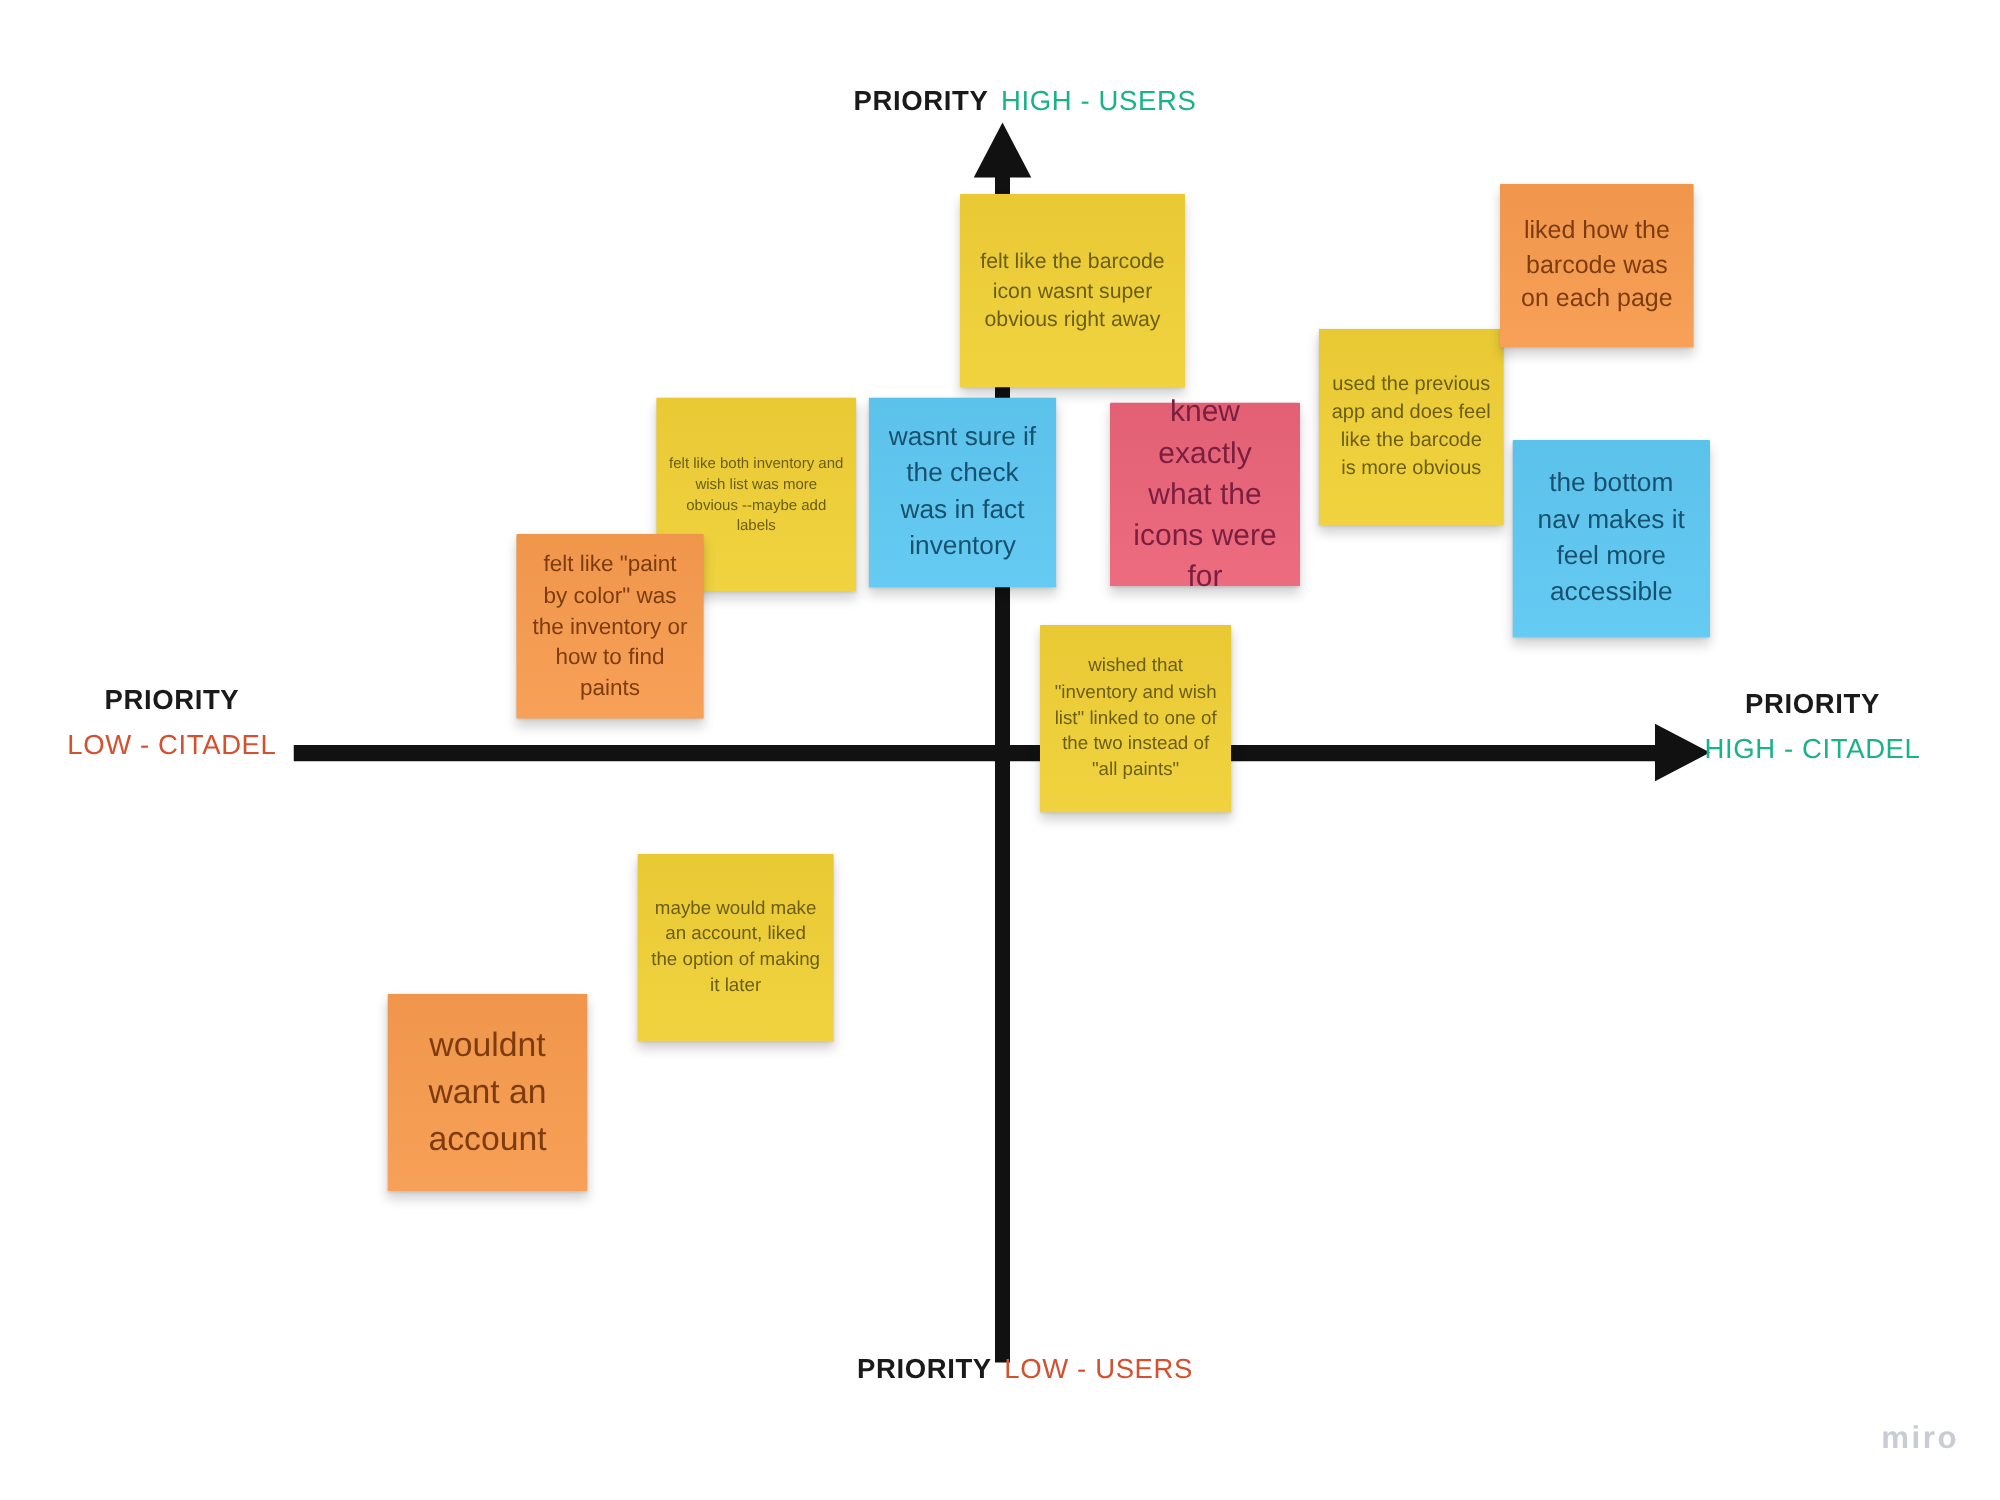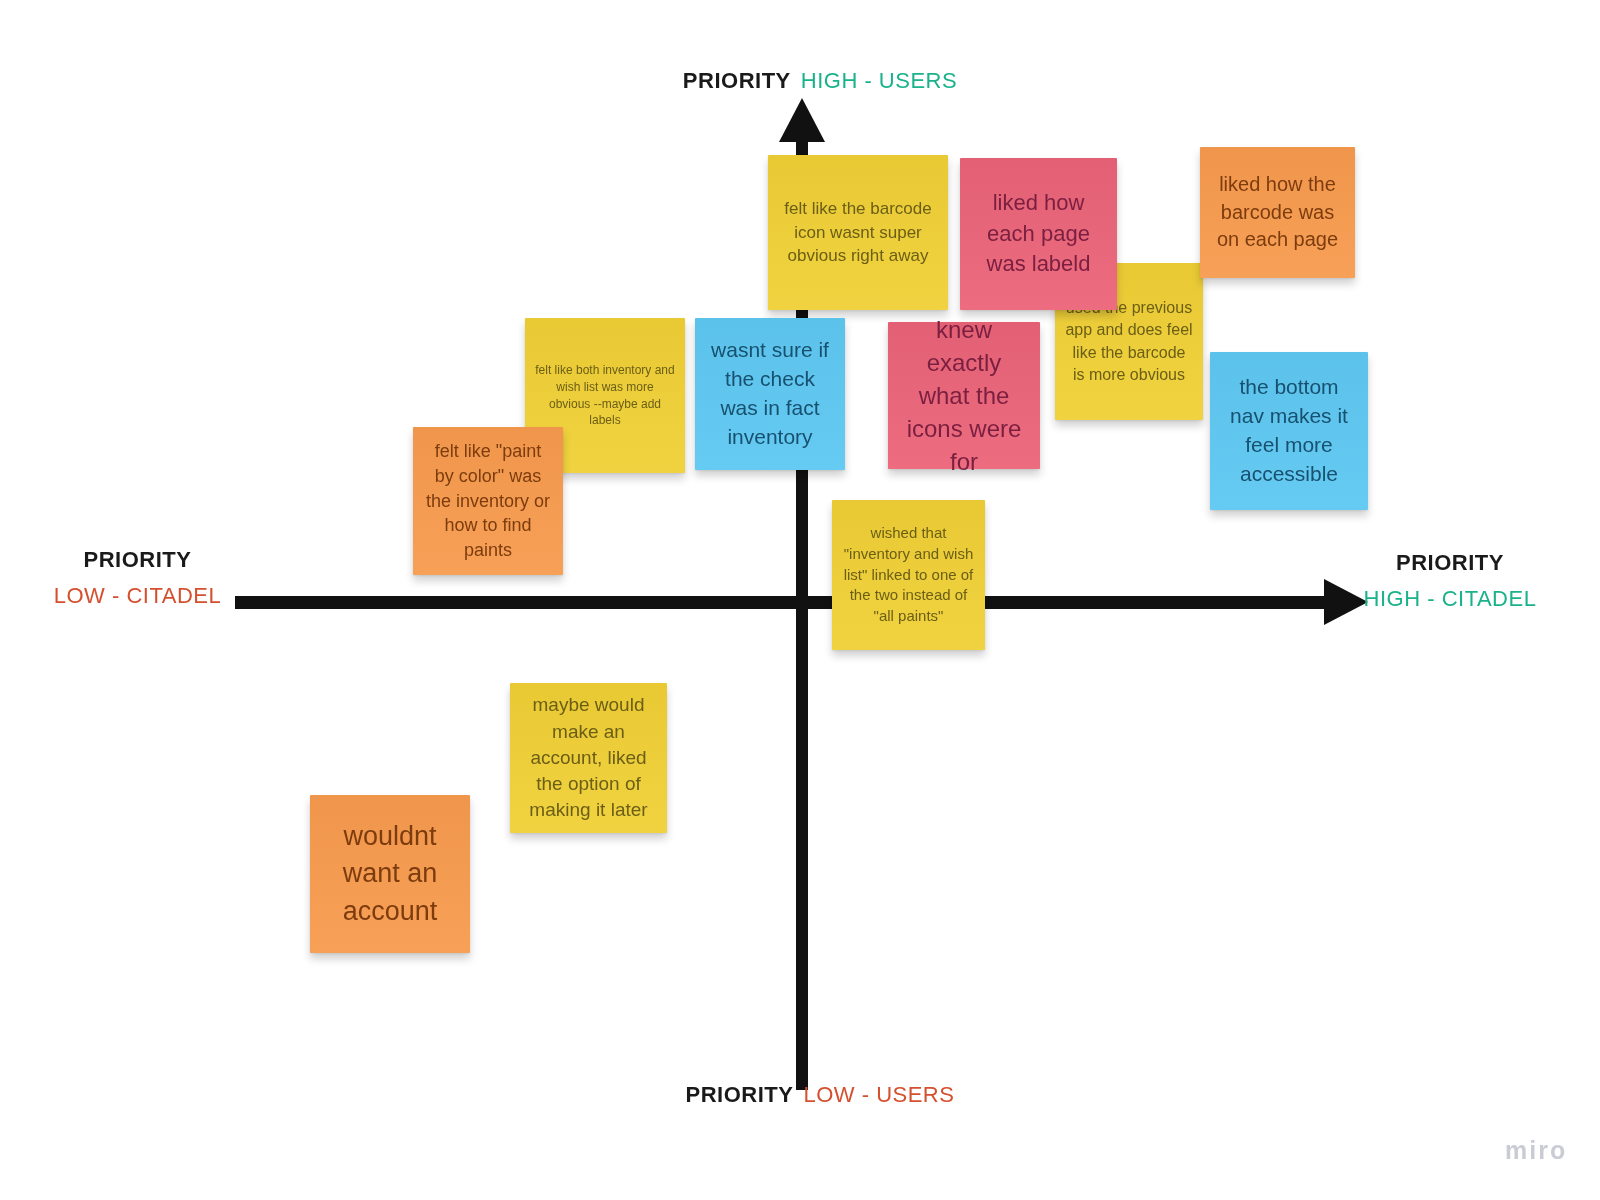--- a/index.html
+++ b/index.html
@@ -76,23 +76,20 @@
     <span class="red">LOW - CITADEL</span>
   </div>
   <div class="axis-label right-label stacked">
     <span class="prefix">PRIORITY</span>
     <span class="teal">HIGH - CITADEL</span>
   </div>
 
   <div class="note yellow" style="left:1055px;top:263px;width:148px;height:157px;font-size:16px;">
     <span>used the previous app and does feel like the barcode is more obvious</span>
   </div>
-  <div class="note pink" style="left:960px;top:158px;width:157px;height:152px;font-size:22px;">
-    <span>liked how each page was labeld</span>
-  </div>
   <div class="note orange" style="left:1200px;top:147px;width:155px;height:131px;font-size:20px;">
     <span>liked how the barcode was on each page</span>
   </div>
   <div class="note yellow" style="left:768px;top:155px;width:180px;height:155px;font-size:17px;">
     <span>felt like the barcode icon wasnt super obvious right away</span>
   </div>
   <div class="note blue" style="left:1210px;top:352px;width:158px;height:158px;font-size:21px;">
     <span>the bottom nav makes it feel more accessible</span>
   </div>
   <div class="note yellow" style="left:525px;top:318px;width:160px;height:155px;font-size:12px;">
@@ -103,21 +100,21 @@
   </div>
   <div class="note pink" style="left:888px;top:322px;width:152px;height:147px;font-size:24px;">
     <span>knew exactly what the icons were for</span>
   </div>
   <div class="note orange" style="left:413px;top:427px;width:150px;height:148px;font-size:18px;">
     <span>felt like "paint by color" was the inventory or how to find paints</span>
   </div>
   <div class="note yellow" style="left:832px;top:500px;width:153px;height:150px;font-size:15px;">
     <span>wished that "inventory and wish list" linked to one of the two instead  of "all paints"</span>
   </div>
-  <div class="note yellow" style="left:510px;top:683px;width:157px;height:150px;font-size:19px;">
+  <div class="note yellow" style="left:510px;top:683px;width:157px;height:150px;font-size:15px;">
     <span>maybe would make an account, liked the option of making it later</span>
   </div>
   <div class="note orange" style="left:310px;top:795px;width:160px;height:158px;font-size:27px;">
     <span>wouldnt want an account</span>
   </div>
 
   <div class="watermark">miro</div>
 </div>
 
 </body></html>

